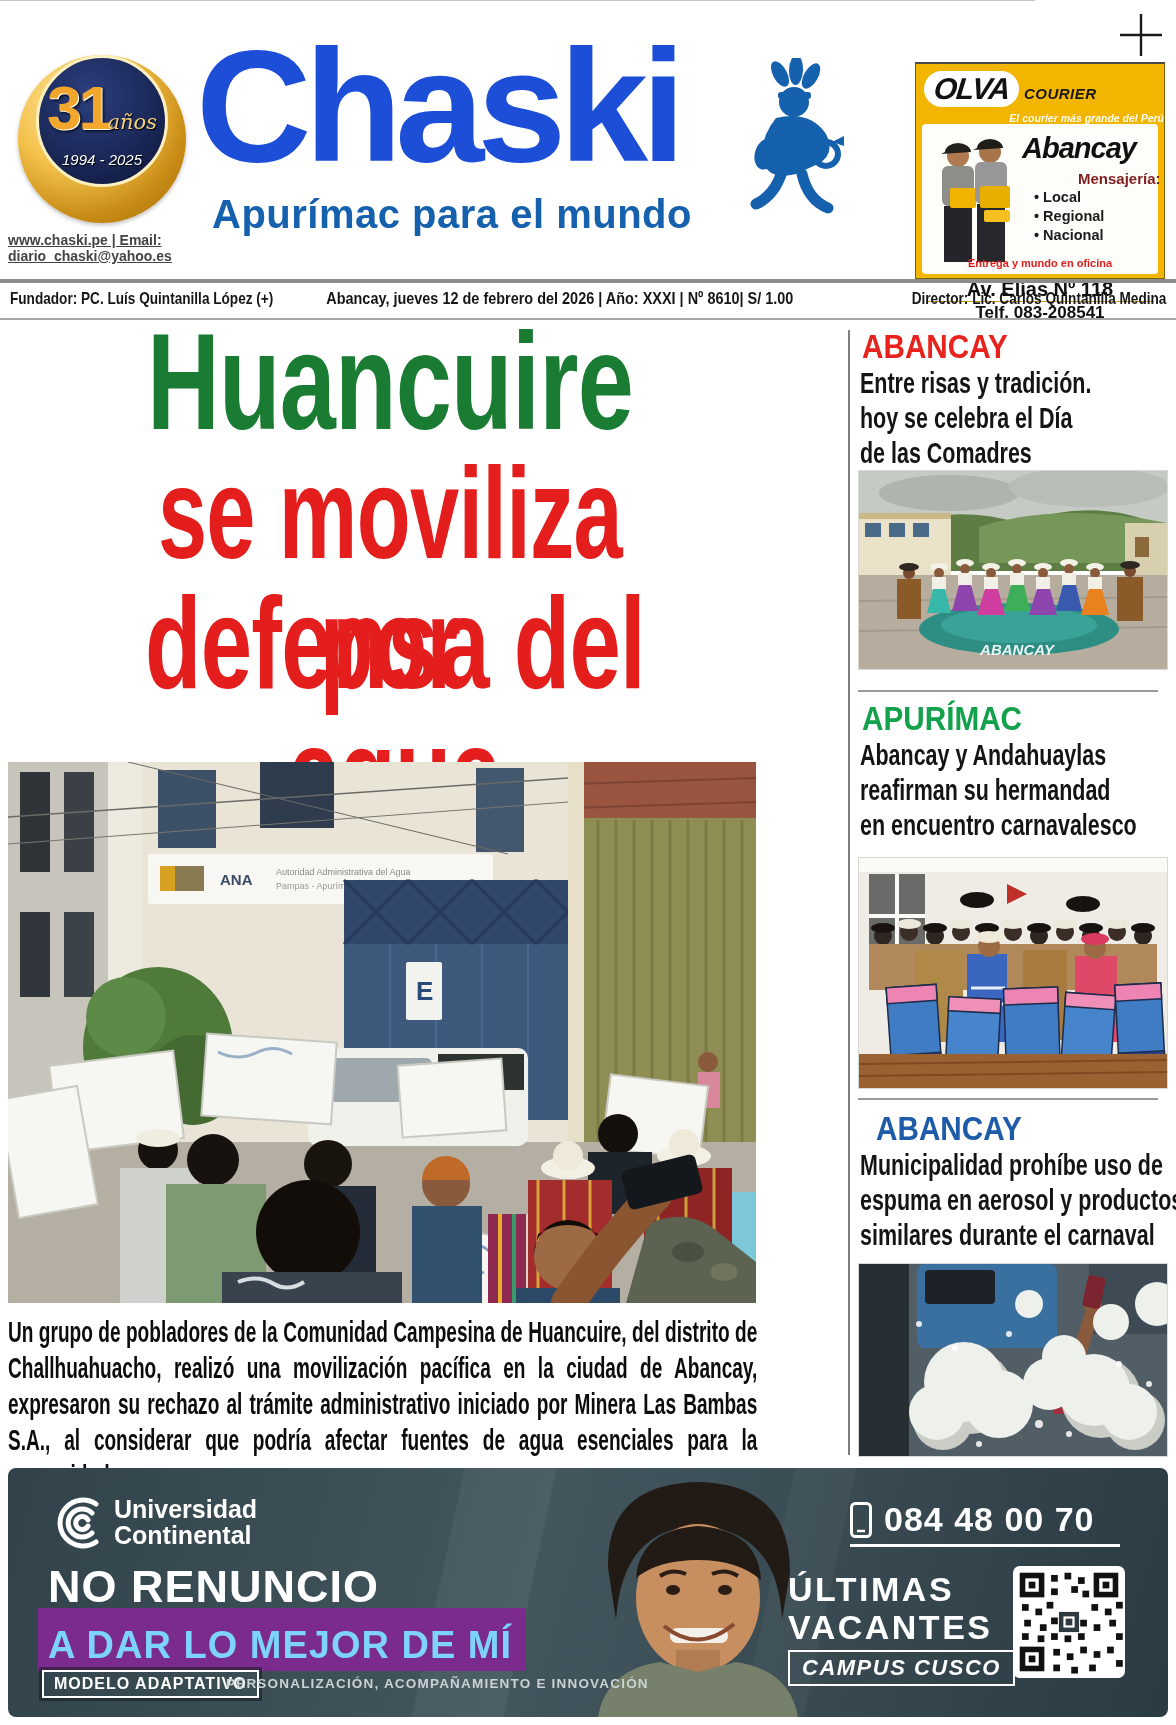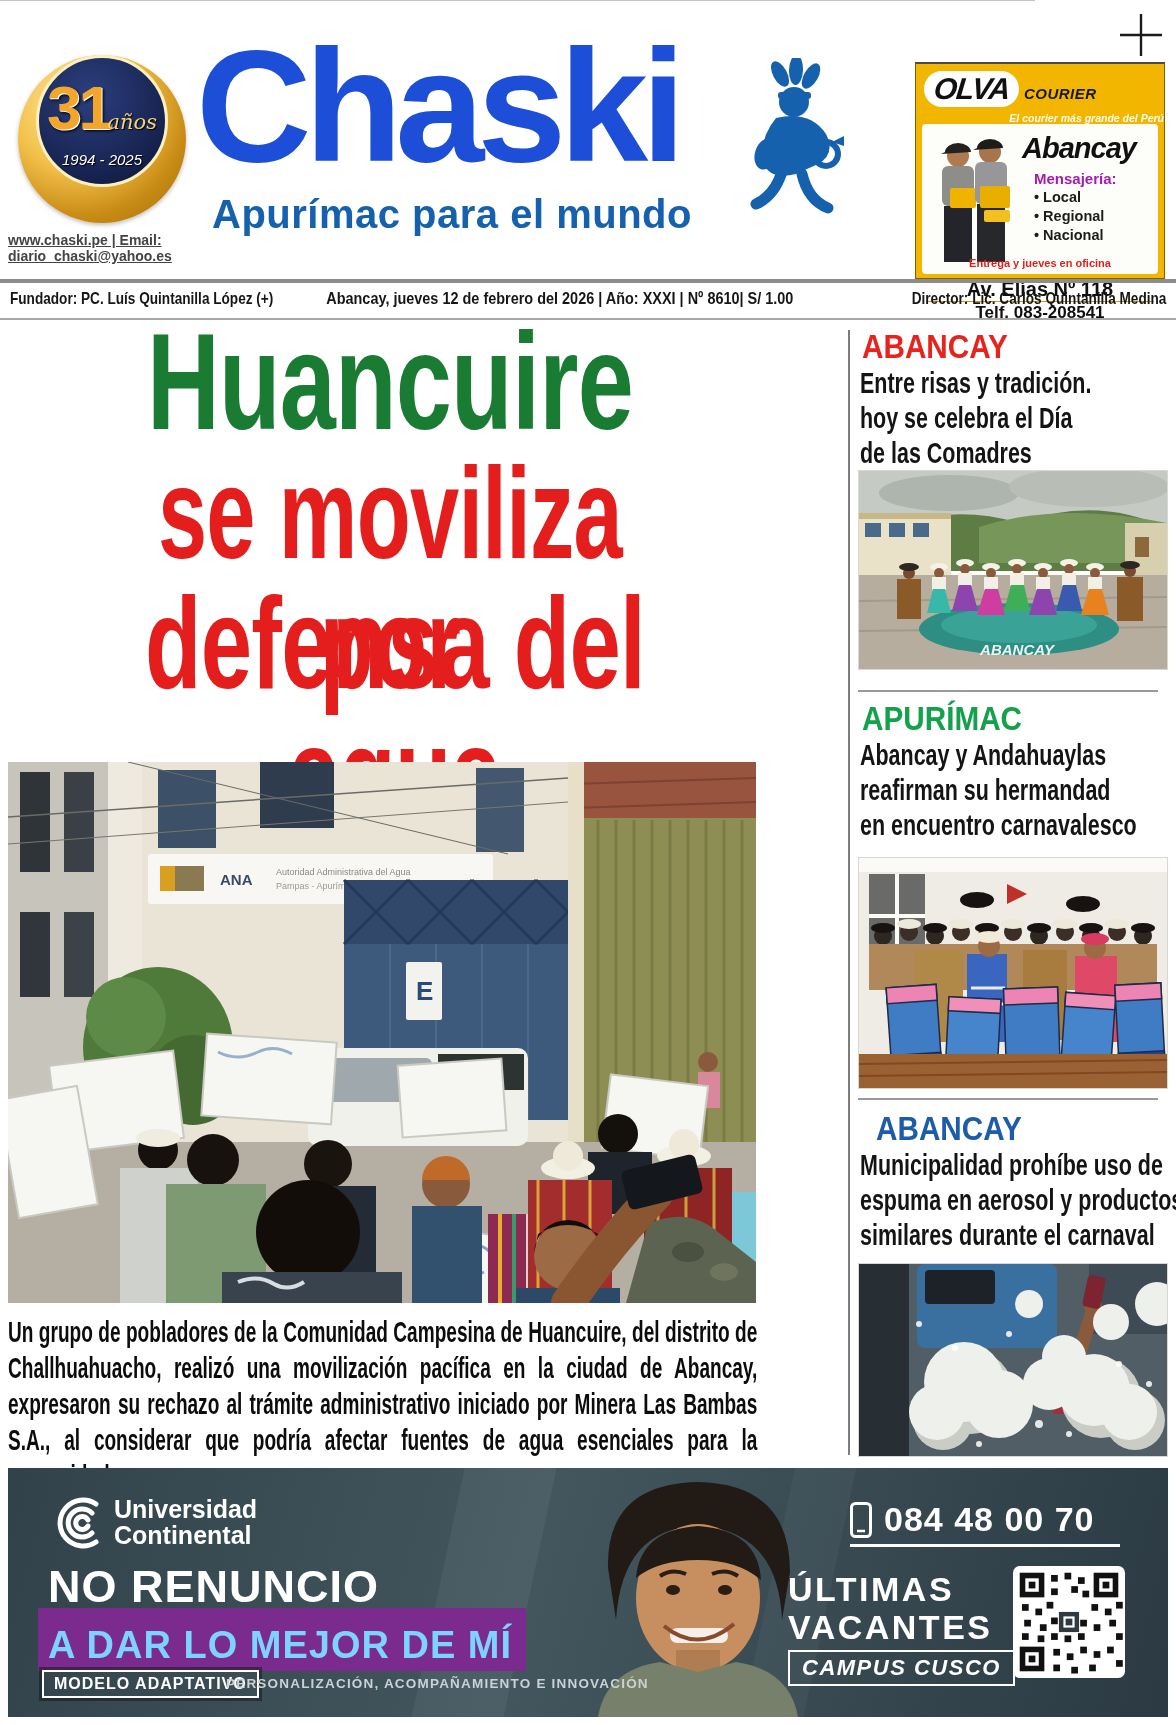--- a/index.html
+++ b/index.html
@@ -25,21 +25,21 @@
   .masthead-tag{font-size:40px;font-weight:bold;color:#1561ae;letter-spacing:.5px;}
   .contact-line{font-size:14px;color:#444;font-weight:bold;text-decoration:underline;}
   
   .olva{background:#f2b600;border:1px solid #7a6200;border-top:2px solid #4a4a46;}
   .olva-pill{background:#fff;border-radius:18px;padding:1px 10px;display:inline-block;}
   .olva-brand{font-size:30px;font-weight:bold;font-style:italic;color:#111;letter-spacing:-1px;transform:skewX(-6deg);display:inline-block;}
   .olva-suffix{font-size:15px;font-weight:bold;font-style:italic;color:#181818;letter-spacing:.5px;}
   .olva-slogan{font-size:10.5px;font-style:italic;font-weight:bold;color:#fffefa;opacity:.95;}
   .olva-panel{background:#fdfdfa;border-radius:4px;}
   .olva-city{font-size:29px;font-weight:bold;font-style:italic;color:#101010;letter-spacing:-1px;}
-  .olva-msj{font-size:15px;font-weight:bold;color:#a21caf;}
+  .olva-msj{font-size:15px;font-weight:bold;color:#7f1d1d;margin-left:44px;}
   .olva-svc{font-size:14.5px;font-weight:bold;color:#1c1c1c;line-height:1.3;}
   .olva-svc li::before{content:"• ";}
   .olva-svc ul{margin:0;padding:0;list-style:none;}
   .olva-note{font-size:11px;font-weight:bold;color:#e01f1f;}
   .olva-addr{font-size:20px;font-weight:bold;color:#101010;text-align:center;}
   .olva-tel{font-size:17px;font-weight:bold;color:#101010;text-align:center;}
   
   .rule{background:#8c8c8c;}
   
   .dateline{font-size:17px;font-weight:bold;color:#161616;}
@@ -54,21 +54,21 @@
            transform:scaleX(.635);transform-origin:left top;text-align:justify;}
   
   .kicker{font-size:33px;font-weight:bold;line-height:1;transform:scaleX(.9);transform-origin:left;}
   .k-red{color:#e8231d;}.k-green{color:#13a14b;}.k-blue{color:#1e5caa;}
   .sb-hl{width:440px;font-size:29px;font-weight:bold;color:#141414;line-height:1.2;
          transform:scaleX(.74);transform-origin:left top;}
   .sb-photo{border:1px solid #d8d8d2;}
   .sb-rule{background:#9a9a9a;height:2px;}
   .vrule{width:2px;background:#7d7d7d;}
   
-  .ucad{background:linear-gradient(105deg,#31424a 0%,#43565e 45%,#2b3a43 100%);overflow:hidden;border-radius:0;}
+  .ucad{background:linear-gradient(105deg,#31424a 0%,#43565e 45%,#2b3a43 100%);overflow:hidden;border-radius:8px;}
   .uc-brand{font-size:25px;font-weight:bold;color:#fff;line-height:1.05;}
   .uc-h1{font-size:45px;font-weight:bold;color:#fff;letter-spacing:1px;line-height:1;}
   .uc-band{background:#7b2b8d;color:#7dd3fc;font-size:38px;font-weight:bold;letter-spacing:1px;
            padding:18px 14px 7px 10px;line-height:1;}
   .uc-badge{border:2px solid #fff;color:#fff;font-size:16px;font-weight:bold;padding:3px 10px;letter-spacing:1px;
             box-shadow:0 0 0 3px rgba(20,28,32,.55);}
   .uc-tag{font-size:13.5px;font-weight:bold;color:#c9d2d4;letter-spacing:1.2px;}
   .uc-phone{font-size:34px;font-weight:bold;color:#fff;letter-spacing:1px;}
   .uc-vac{font-size:34px;font-weight:bold;color:#fff;letter-spacing:2.5px;line-height:1.12;}
   .uc-campus{border:2px solid #fff;color:#fff;font-size:22px;font-weight:bold;letter-spacing:1.5px;padding:3px 12px;}
@@ -140,21 +140,21 @@
       </svg>
       <div class="abs olva-city" style="left:100px;top:8px;">Abancay</div>
       <div class="abs olva-msj" style="left:112px;top:46px;">Mensajería:</div>
       <div class="abs olva-svc" style="left:112px;top:64px;">
         <ul>
           <li>Local</li>
           <li>Regional</li>
           <li>Nacional</li>
         </ul>
       </div>
-      <div class="abs olva-note" style="left:0;top:133px;width:100%;text-align:center;">Entrega y jueves en oficina</div>
+      <div class="abs olva-note" style="left:0;top:133px;width:100%;text-align:center;">Entrega y mundo en oficina</div>
     </div>
     <div class="abs olva-addr" style="left:0;top:214px;width:100%;">Av. Elías Nº 118</div>
     <div class="abs" style="left:10px;top:237px;width:228px;height:1px;background:#caa00a;"></div>
     <div class="abs olva-tel" style="left:0;top:239px;width:100%;">Telf. 083-208541</div>
   </div>
 
   <div class="abs rule" style="left:0;top:279px;width:1176px;height:4px;"></div>
   <div class="abs dateline" style="left:10px;top:289px;transform:scaleX(.8);transform-origin:left;">Fundador: PC. Luís Quintanilla López (+)</div>
   <div class="abs dateline" style="left:240px;top:289px;width:640px;text-align:center;"><span class="cx" style="transform:scaleX(.85);">Abancay, jueves 12 de febrero del 2026 | Año: XXXI | Nº 8610| S/ 1.00</span></div>
   <div class="abs dateline" style="right:10px;top:289px;transform:scaleX(.8);transform-origin:right;">Director: Lic. Carlos Quintanilla Medina</div>

